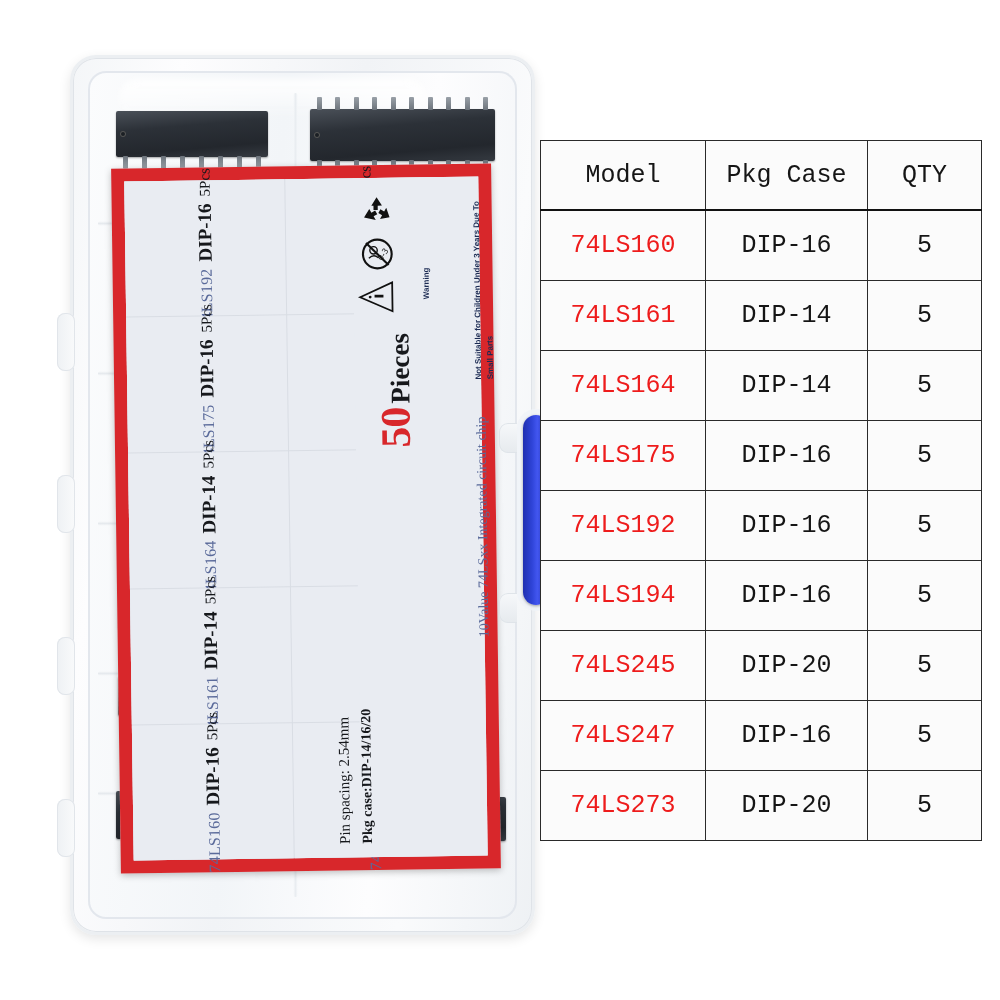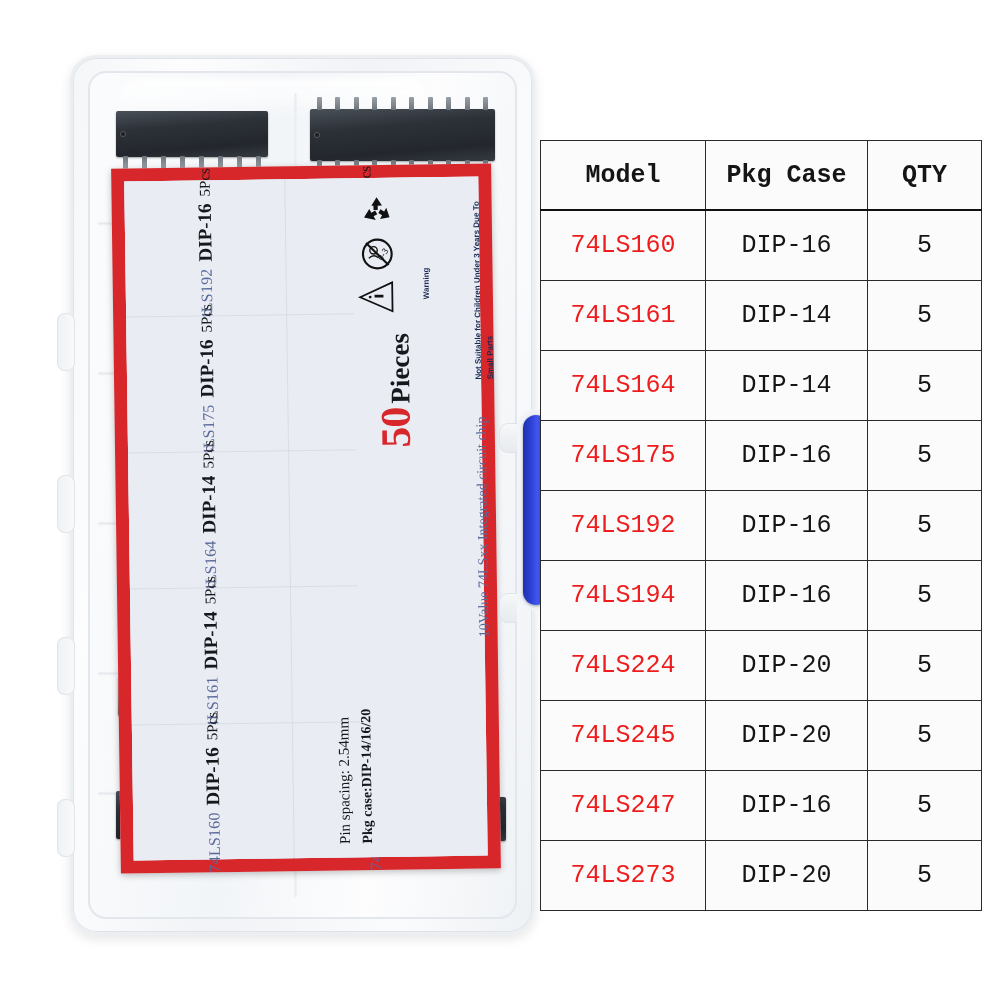--- a/index.html
+++ b/index.html
@@ -161,21 +161,21 @@
     font-family:"Liberation Mono", monospace;
   }
   .spec-table td,.spec-table th{
     border:1px solid #2a2a2a;
     text-align:center;
     padding:0;
     height:69px;
     background:#fbfbfb;
   }
   .spec-table th{
-    font-weight:700;font-size:25px;color:#151515;height:68px;
+    font-weight:400;font-size:25px;color:#151515;height:68px;
     border-bottom:2px solid #111;
   }
   .col-model{width:165px;}
   .col-pkg{width:163px;margin-top:36px;}
   .col-qty{width:114px;}
   .cell-model{font-size:25px;color:#ee1c1c;}
   .cell-pkg{font-size:25px;color:#151515;}
   .cell-qty{font-size:25px;color:#151515;}
 </style>
 </head>
@@ -496,25 +496,20 @@
         <td class="cell-model">74LS192</td>
         <td class="cell-pkg">DIP-16</td>
         <td class="cell-qty">5</td>
       </tr>
       <tr>
         <td class="cell-model">74LS194</td>
         <td class="cell-pkg">DIP-16</td>
         <td class="cell-qty">5</td>
       </tr>
       <tr>
-        <td class="cell-model">74LS224</td>
-        <td class="cell-pkg">DIP-20</td>
-        <td class="cell-qty">5</td>
-      </tr>
-      <tr>
         <td class="cell-model">74LS245</td>
         <td class="cell-pkg">DIP-20</td>
         <td class="cell-qty">5</td>
       </tr>
       <tr>
         <td class="cell-model">74LS247</td>
         <td class="cell-pkg">DIP-16</td>
         <td class="cell-qty">5</td>
       </tr>
       <tr>

